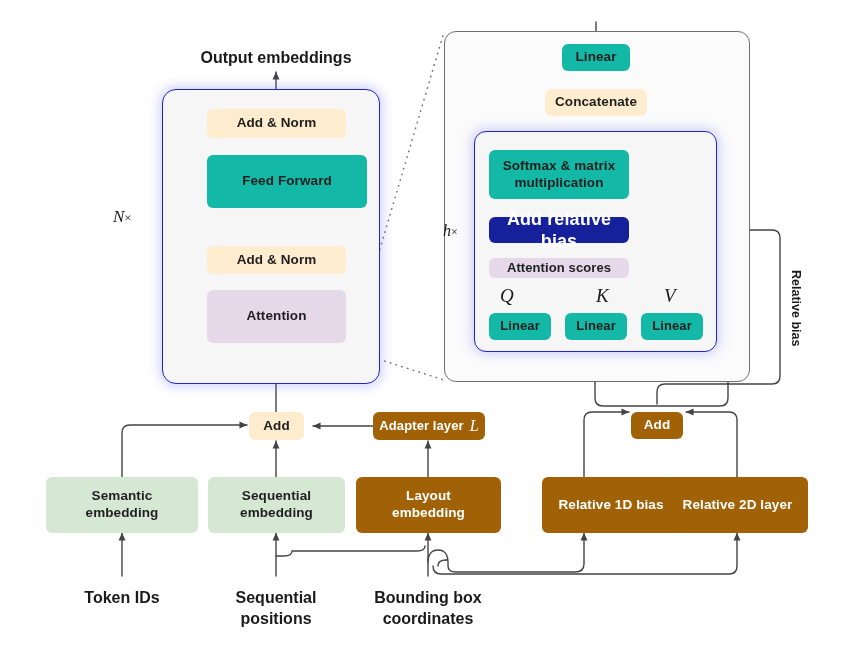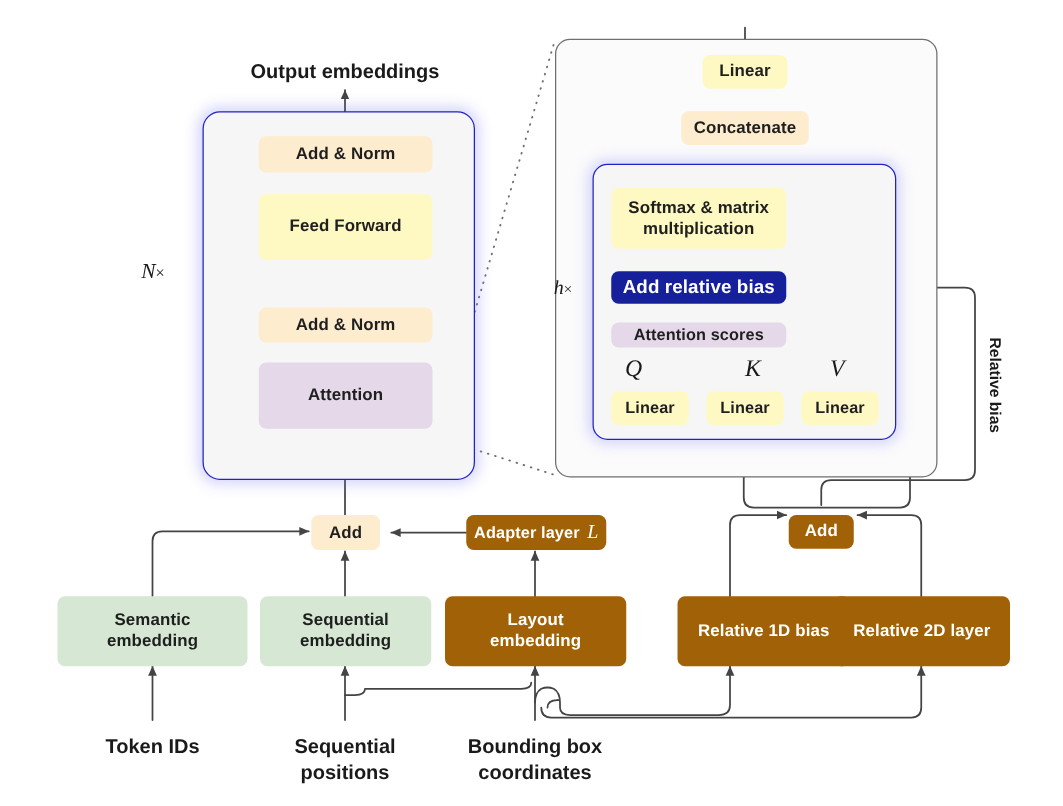--- a/index.html
+++ b/index.html
@@ -18,21 +18,21 @@
     text-align:center;
     border-radius:6px;
     font-size:13.5px;
     font-weight:600;
     line-height:1.25;
     letter-spacing:.1px;
     box-sizing:border-box;
     padding:2px 6px;
   }
   .n-amber { background:#fdeccd; color:#1f1f1f; }
-  .n-blue  { background:#fef9c3; color:#1f1f1f; }
+  .n-blue  { background:#14b8a6; color:#1f1f1f; }
   .n-purple{ background:#e4d8e9; color:#1f1f1f; }
   .n-green { background:#d6e8d4; color:#1f1f1f; }
   .n-navy  { background:#a16207; color:#ffffff; }
   .n-navy-dark{ background:#16209a; color:#ffffff; }
 
   
   .panel{
     position:absolute;
     box-sizing:border-box;
     border-radius:14px;
@@ -179,42 +179,42 @@
   <div class="panel panel-encoder" style="left:162px;top:89px;width:218px;height:295px;"></div>
 
   <div class="lbl" style="left:186px;top:48px;width:180px;">Output embeddings</div>
 
   <div class="lbl-math" style="left:113px;top:207px;">
     <span>N</span><span style="font-style:normal;font-size:13px;">×</span>
   </div>
 
   <div class="node n-amber" style="left:207px;top:109px;width:139px;height:29px;">Add &amp; Norm</div>
 
-  <div class="node n-blue" style="left:207px;top:155px;width:139px;height:53px;">Feed Forward</div>
+  <div class="node n-blue" style="left:207px;top:155px;width:160px;height:53px;">Feed Forward</div>
 
   <div class="node n-amber" style="left:207px;top:246px;width:139px;height:28px;">Add &amp; Norm</div>
 
   <div class="node n-purple" style="left:207px;top:290px;width:139px;height:53px;">Attention</div>
 
   <div class="panel panel-detail-outer" style="left:444px;top:31px;width:306px;height:351px;"></div>
 
   <div class="node n-blue" style="left:562px;top:44px;width:68px;height:27px;">Linear</div>
 
   <div class="node n-amber" style="left:545px;top:89px;width:102px;height:27px;">Concatenate</div>
 
   <div class="panel panel-heads" style="left:474px;top:131px;width:243px;height:221px;"></div>
 
   <div class="lbl-math" style="left:443px;top:222px;font-size:16px;">
     <span>h</span><span style="font-style:normal;font-size:12px;">×</span>
   </div>
 
   <div class="node n-blue" style="left:489px;top:150px;width:140px;height:49px;white-space:pre-line;">Softmax &amp; matrix
 multiplication</div>
 
-  <div class="node n-navy-dark" style="left:489px;top:217px;width:140px;height:26px;font-size:15px;">Add relative bias</div>
+  <div class="node n-navy-dark" style="left:489px;top:217px;width:140px;height:26px;font-size:18px;">Add relative bias</div>
 
   <div class="node n-purple" style="left:489px;top:258px;width:140px;height:20px;font-size:13px;">Attention scores</div>
 
   <div class="lbl-math" style="left:500px;top:285px;font-size:19px;">Q</div>
   <div class="lbl-math" style="left:596px;top:285px;font-size:19px;">K</div>
   <div class="lbl-math" style="left:664px;top:285px;font-size:19px;">V</div>
 
   <div class="node n-blue" style="left:489px;top:313px;width:62px;height:27px;font-size:13px;">Linear</div>
   <div class="node n-blue" style="left:565px;top:313px;width:62px;height:27px;font-size:13px;">Linear</div>
   <div class="node n-blue" style="left:641px;top:313px;width:62px;height:27px;font-size:13px;">Linear</div>

